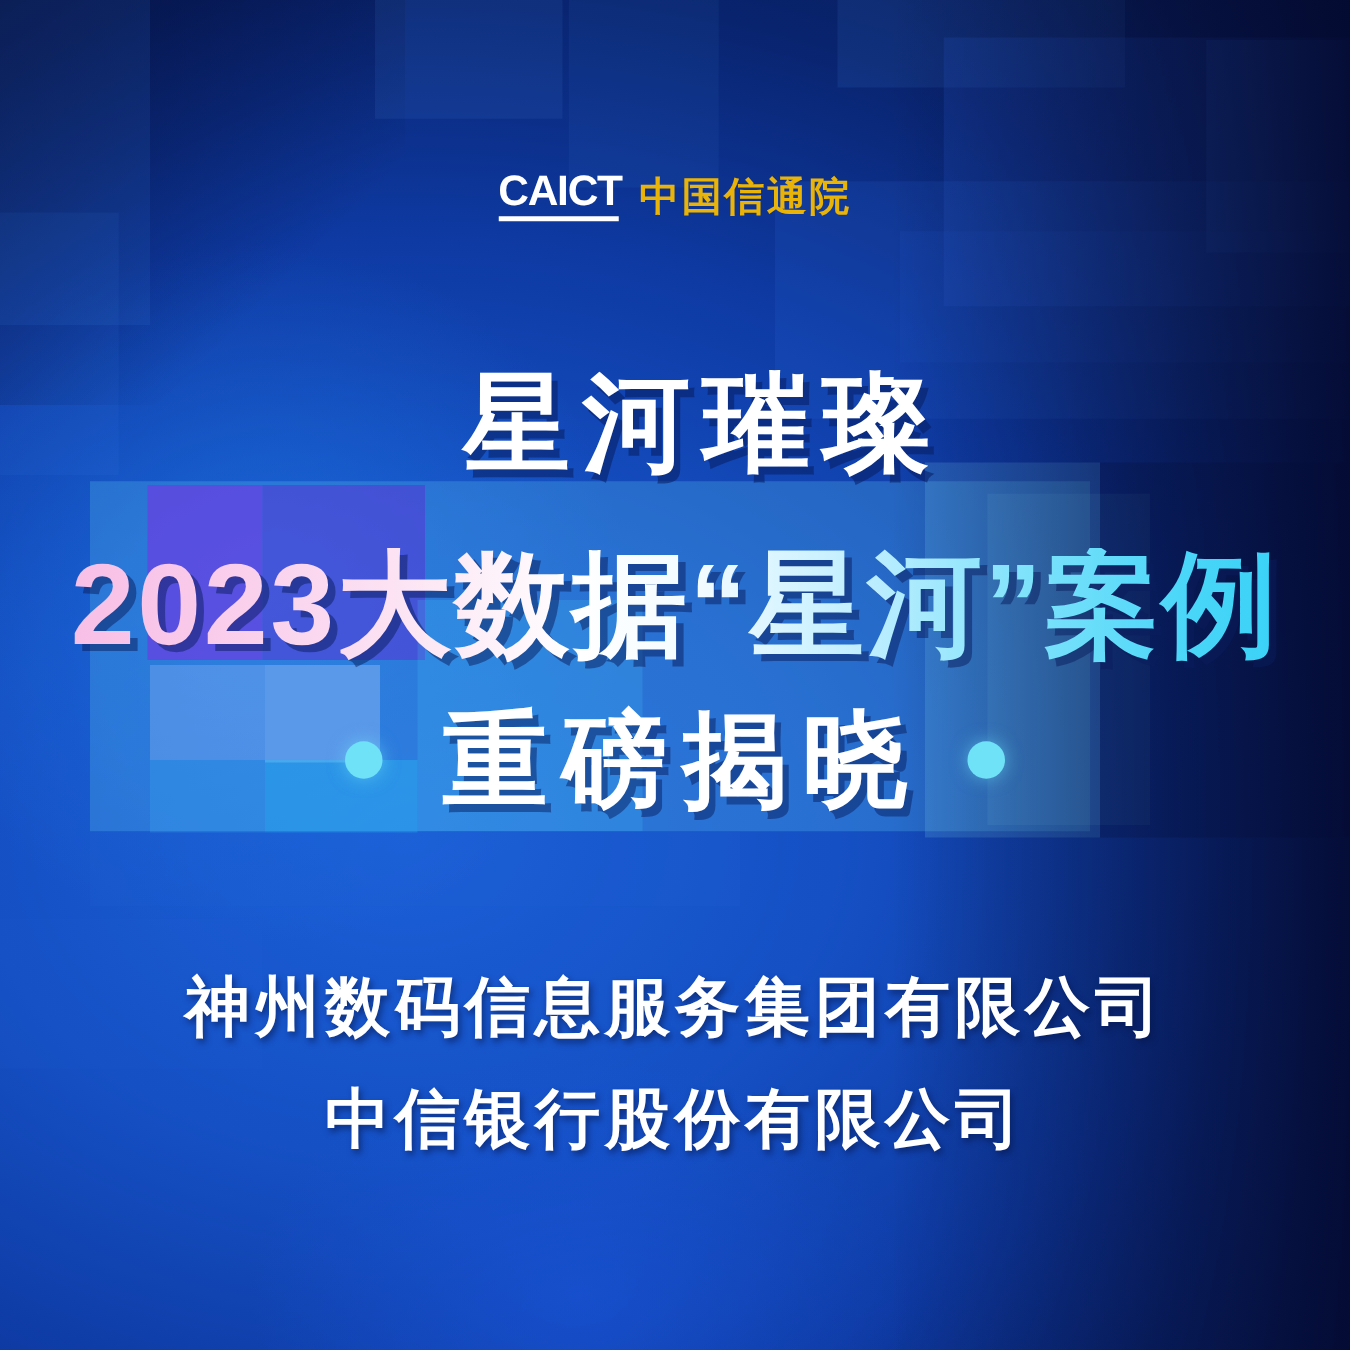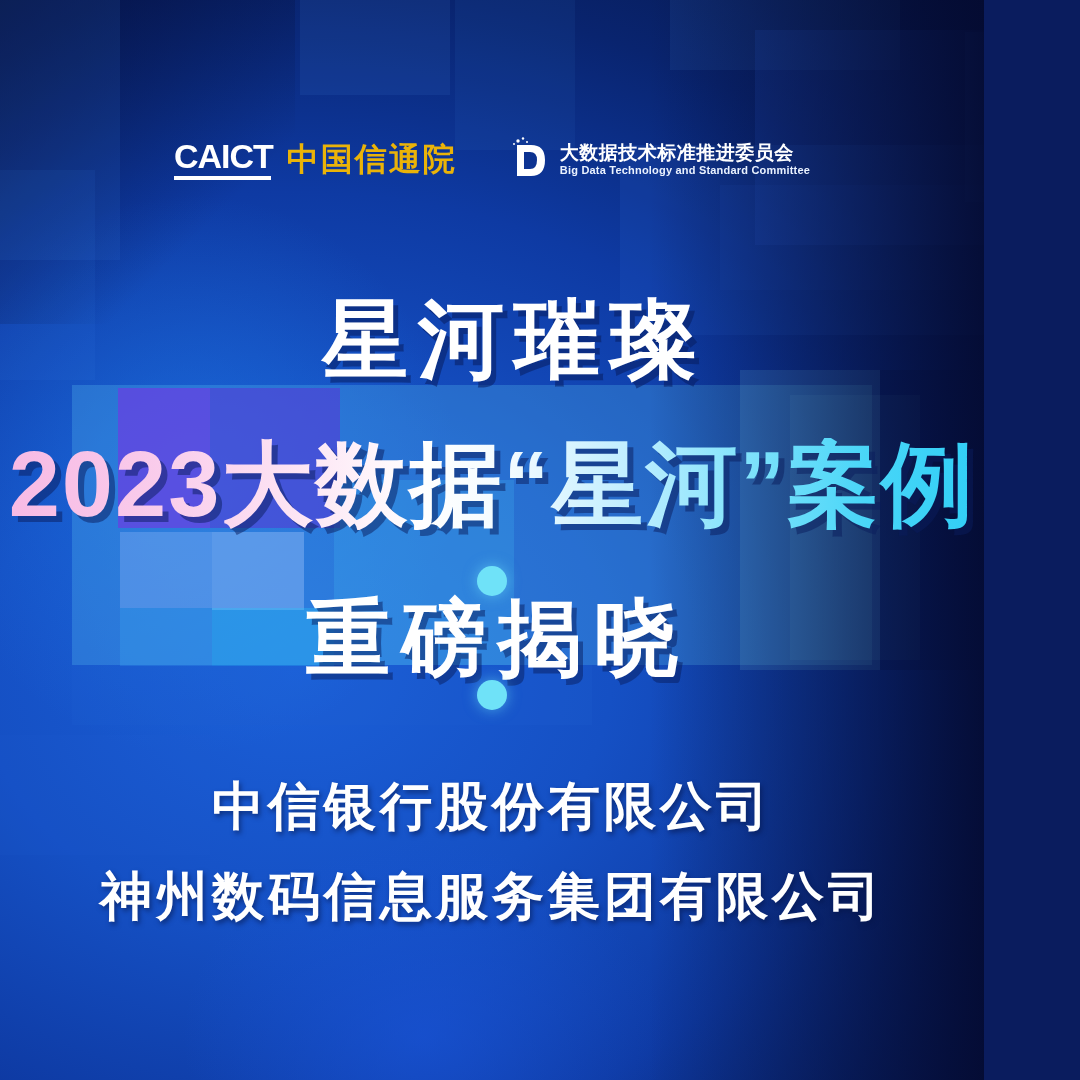--- a/index.html
+++ b/index.html
@@ -1,20 +1,20 @@
 <!DOCTYPE html>
 <html><head>
 <meta charset="utf-8">
 <style>
   html,body{margin:0;padding:0;background:#0a1c5e;}
   body{font-family:"Liberation Sans","DejaVu Sans",sans-serif;}
 
   #poster{
     position:relative;
-    width:984px;height:1080px;
+    width:1080px;height:1080px;
     overflow:hidden;
     background:#081a55;
   }
 
   
   .bg-base{
     position:absolute;inset:0;
     background:
       radial-gradient(115% 85% at 30% 62%, #1b5fd8 0%, #1550c4 28%, #0e3aa3 52%, #09246f 74%, #061440 100%);
   }
@@ -95,21 +95,21 @@
       #7fe2fb 76%, #49d6f8 88%, #2fcef6 100%);
     -webkit-background-clip:text;
     background-clip:text;
     color:transparent;
     -webkit-text-fill-color:transparent;
   }
 
   
   .title-3-row{
     position:absolute;left:0;right:0;top:566px;
-    display:flex;align-items:center;flex-direction:column;
+    display:flex;align-items:center;justify-content:center;gap:36px;
   }
   .dot{
     width:30px;height:30px;border-radius:50%;
     background:#6fe2f8;
     box-shadow:0 0 14px rgba(111,226,248,.55);
     flex:none;
   }
   .title-3{
     font-size:84px;font-weight:bold;line-height:1;letter-spacing:12px;
     color:#ffffff;
@@ -179,57 +179,41 @@
     <div class="logo-row">
 
       <div class="logo-caict">
         <div class="caict-mark">
           <span>CAICT</span>
           <span class="bar"></span>
         </div>
         <div class="caict-cn">中国信通院</div>
       </div>
 
-      <div class="logo-bdc">
-        <div class="bdc-mark">
-          <svg width="40" height="46" viewBox="0 0 40 46" aria-hidden="true">
-            <path d="M8 9 L22 9 Q36 9 36 24 Q36 40 22 40 L8 40 Z
-                     M15 16 L15 33 L21 33 Q28 33 28 24 Q28 16 21 16 Z" fill="#ffffff" fill-rule="evenodd"></path>
-            <circle cx="9" cy="5" r="1.7" fill="#ffffff"></circle>
-            <circle cx="14" cy="2.5" r="1.2" fill="#ffffff"></circle>
-            <circle cx="18" cy="6" r="1.0" fill="#ffffff"></circle>
-            <circle cx="5" cy="8" r="1.0" fill="#ffffff"></circle>
-          </svg>
-        </div>
-        <div class="bdc-text">
-          <div class="bdc-cn">大数据技术标准推进委员会</div>
-          <div class="bdc-en">Big Data Technology and Standard Committee</div>
-        </div>
-      </div>
 
     </div>
 
     <div class="title-1">星河璀璨</div>
 
     <div class="title-2-wrap">
       <div class="title-2-shadow">2023大数据“星河”案例</div>
       <div class="title-2">2023大数据“星河”案例</div>
     </div>
 
     <div class="title-3-row">
       <span class="dot"></span>
       <span class="title-3">重磅揭晓</span>
       <span class="dot"></span>
     </div>
 
     <div class="companies">
+      <div class="company company-2">
+        <span class="band"></span>
+        <span>神州数码信息服务集团有限公司</span>
+      </div>
       <div class="company company-1">
         <span class="band"></span>
         <span>中信银行股份有限公司</span>
       </div>
-      <div class="company company-2">
-        <span class="band"></span>
-        <span>神州数码信息服务集团有限公司</span>
-      </div>
     </div>
 
   </div>
 </div>
 
 </body></html>

